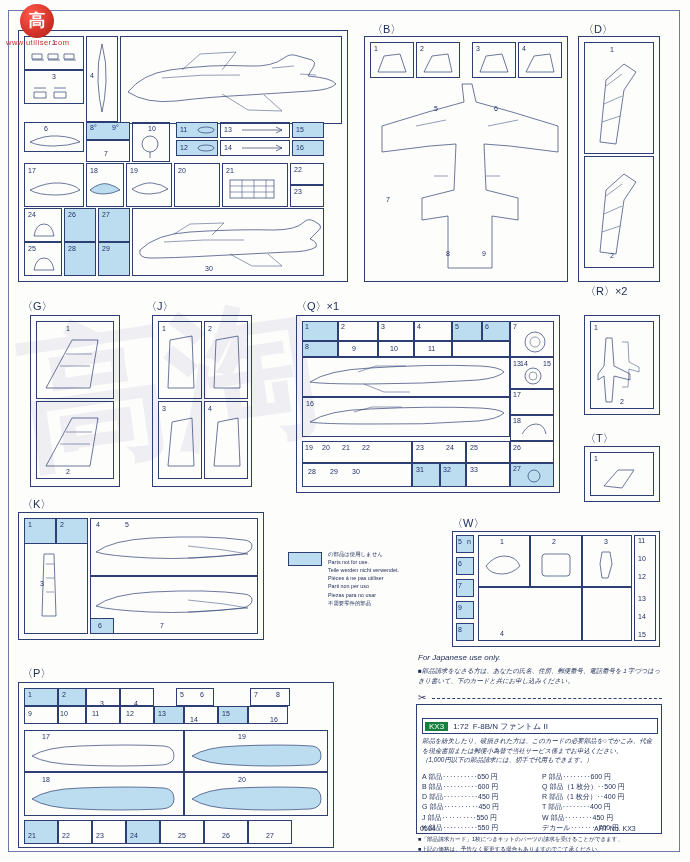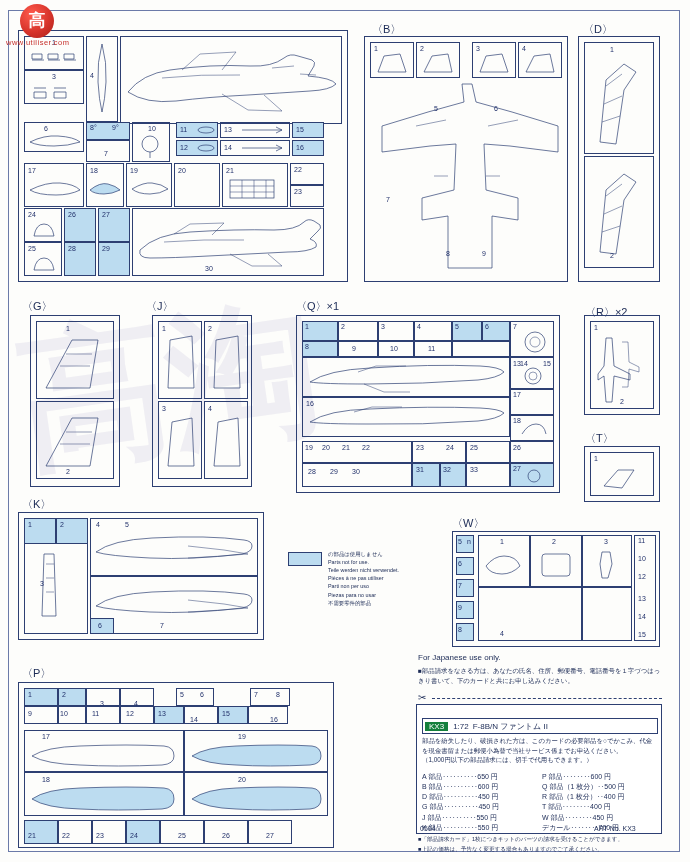--- a/index.html
+++ b/index.html
@@ -53,21 +53,21 @@
   #frame{left:8px;top:10px;width:672px;height:842px;border:1px solid #6b7aa8;background:transparent;}
 
   
   .legend{position:absolute;font-size:5.4px;line-height:1.5;color:#1b2a55;}
 
   
   .card{position:absolute;border:1px solid #2d3f72;box-sizing:border-box;background:#fff;}
   .card-title{font-size:9px;text-align:center;}
   .kx3{display:inline-block;background:#15803d;color:#fff;font-size:8px;padding:0 4px;}
   .pricelist{font-size:7px;line-height:1.45;}
-  .jp{font-size:6.4px;line-height:1.5;}
+  .jp{font-size:6.4px;line-height:1.5;font-style:italic;}
   .tiny{font-size:5.6px;line-height:1.4;}
 
   svg{display:block;}
   .st{fill:none;stroke:#2d3f72;stroke-width:0.7;}
   .stf{fill:#bcdcf0;stroke:#2d3f72;stroke-width:0.7;}
   .thin{stroke-width:0.5;}
 </style>
 </head>
 <body>
 
@@ -397,21 +397,21 @@
   <div class="num" style="left:470px;top:466px;">33</div>
 
   <div class="cell" style="left:510px;top:441px;width:44px;height:22px;"></div>
   <div class="num" style="left:513px;top:444px;">26</div>
   <div class="cell blue" style="left:510px;top:463px;width:44px;height:24px;"></div>
   <div class="num" style="left:513px;top:465px;">27</div>
   <svg style="position:absolute;left:524px;top:468px;" width="22" height="16">
         <circle class="st" cx="10" cy="8" r="6"></circle>
       </svg>
 
-  <div class="lbl" style="left:585px;top:305px;">〈R〉×2</div>
+  <div class="lbl" style="left:585px;top:284px;">〈R〉×2</div>
   <div class="bx" style="left:584px;top:315px;width:76px;height:100px;"></div>
   <div class="cell" style="left:590px;top:321px;width:64px;height:88px;"></div>
   <div class="num" style="left:594px;top:324px;">1</div>
   <svg style="position:absolute;left:596px;top:330px;" width="54" height="74">
     <path class="st" d="M10 8 l6 0 l2 28 l16 8 l0 6 l-16 -4 l-2 26 l-6 0 l-2 -26 l-6 4 l0 -6 l6 -8 z"></path>
     <path class="st thin" d="M26 12 l6 0 l1 20 l10 5 l0 5 l-10 -3 l-1 18 l-6 0"></path>
   </svg>
   <div class="num" style="left:620px;top:398px;">2</div>
 
   <div class="lbl" style="left:585px;top:431px;">〈T〉</div>

